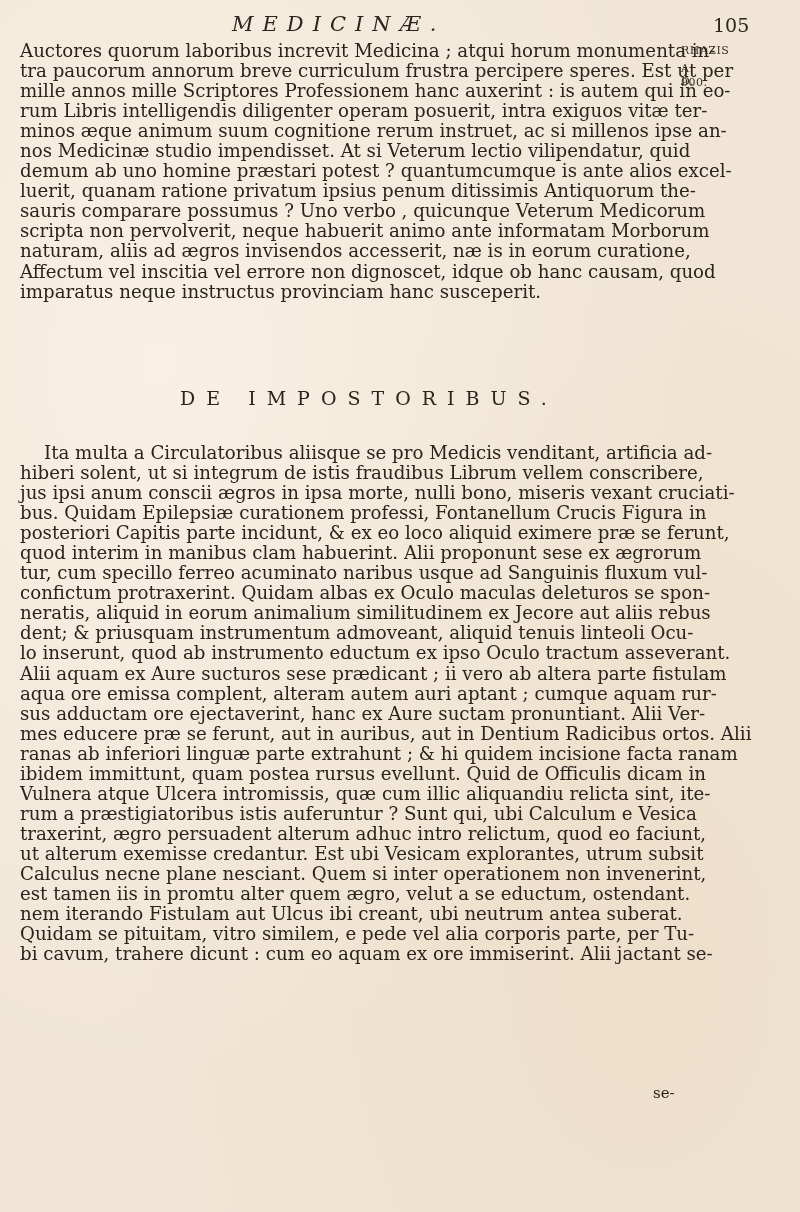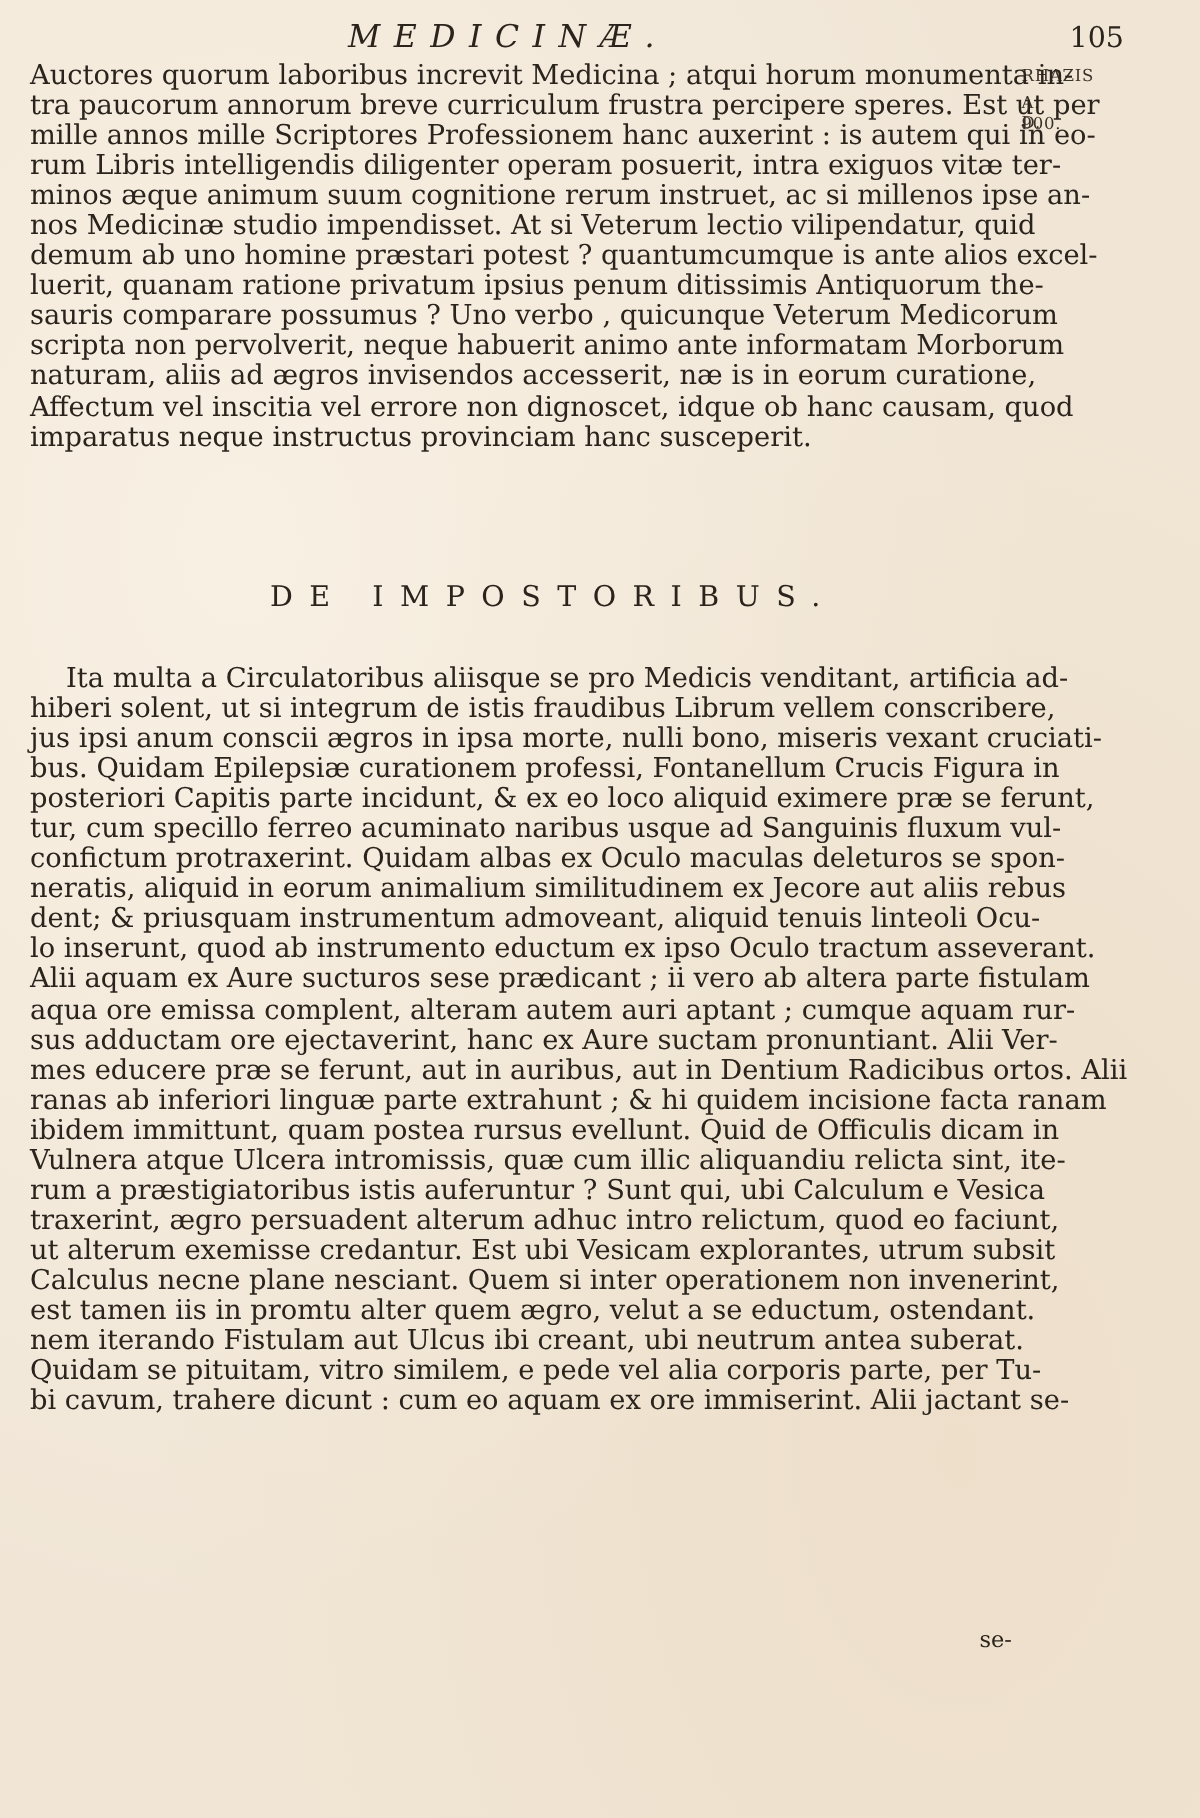--- a/index.html
+++ b/index.html
@@ -77,20 +77,21 @@
   </div>
 
   <div class="section-heading">DE IMPOSTORIBUS.</div>
 
   <div class="body-text-2 body-text" style="top:420px;margin-top:23px;">
     <span class="line indent">Ita multa a Circulatoribus aliisque se pro Medicis venditant, artificia ad-</span>
     <span class="line">hiberi solent, ut si integrum de istis fraudibus Librum vellem conscribere,</span>
     <span class="line">jus ipsi anum conscii ægros in ipsa morte, nulli bono, miseris vexant cruciati-</span>
     <span class="line">bus. Quidam Epilepsiæ curationem professi, Fontanellum Crucis Figura in</span>
     <span class="line">posteriori Capitis parte incidunt, &amp; ex eo loco aliquid eximere præ se ferunt,</span>
+    <span class="line">quod interim in manibus clam habuerint. Alii proponunt sese ex ægrorum</span>
     <span class="line">tur, cum specillo ferreo acuminato naribus usque ad Sanguinis fluxum vul-</span>
     <span class="line">confictum protraxerint. Quidam albas ex Oculo maculas deleturos se spon-</span>
     <span class="line">neratis, aliquid in eorum animalium similitudinem ex Jecore aut aliis rebus</span>
     <span class="line">dent; &amp; priusquam instrumentum admoveant, aliquid tenuis linteoli Ocu-</span>
     <span class="line">lo inserunt, quod ab instrumento eductum ex ipso Oculo tractum asseverant.</span>
     <span class="line">Alii aquam ex Aure sucturos sese prædicant ; ii vero ab altera parte fistulam</span>
     <span class="line">aqua ore emissa complent, alteram autem auri aptant ; cumque aquam rur-</span>
     <span class="line">sus adductam ore ejectaverint, hanc ex Aure suctam pronuntiant. Alii Ver-</span>
     <span class="line">mes educere præ se ferunt, aut in auribus, aut in Dentium Radicibus ortos. Alii</span>
     <span class="line">ranas ab inferiori linguæ parte extrahunt ; &amp; hi quidem incisione facta ranam</span>

